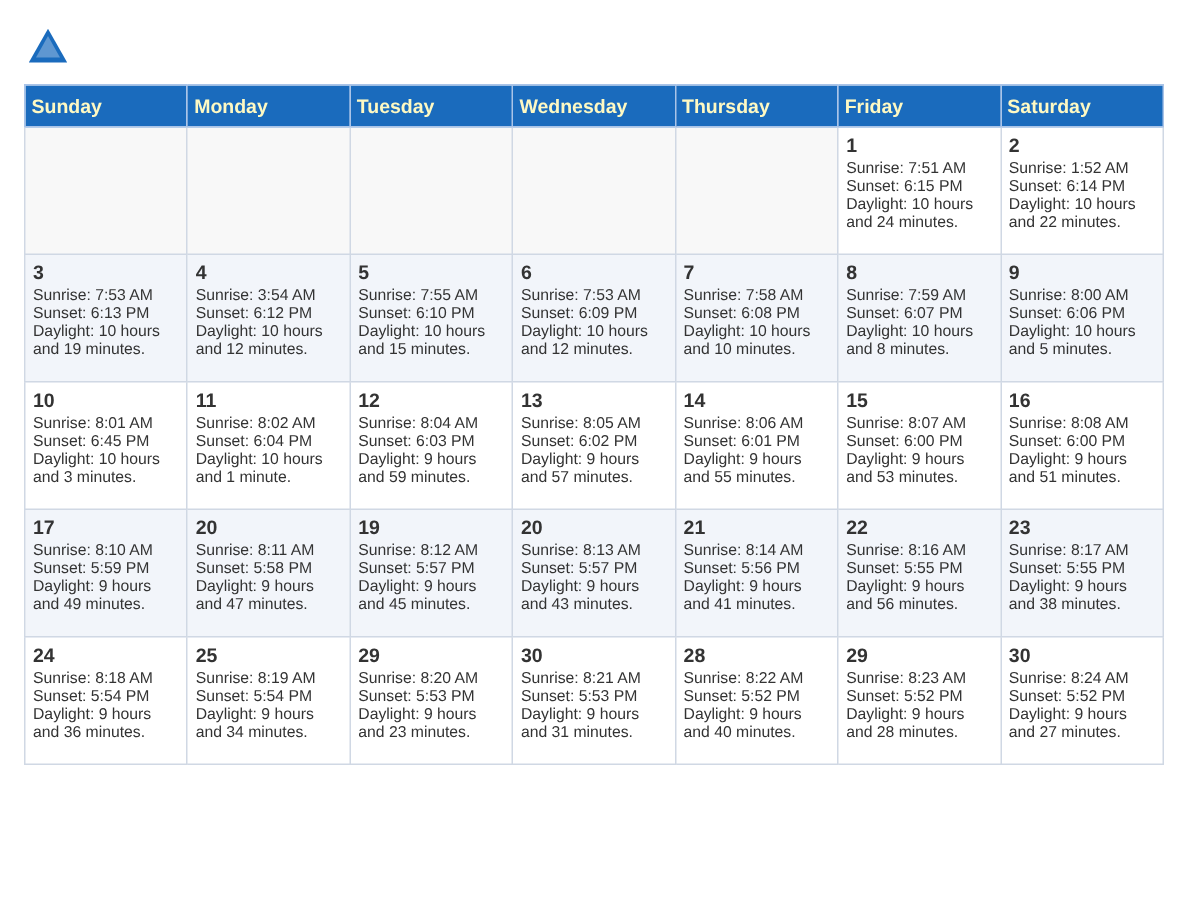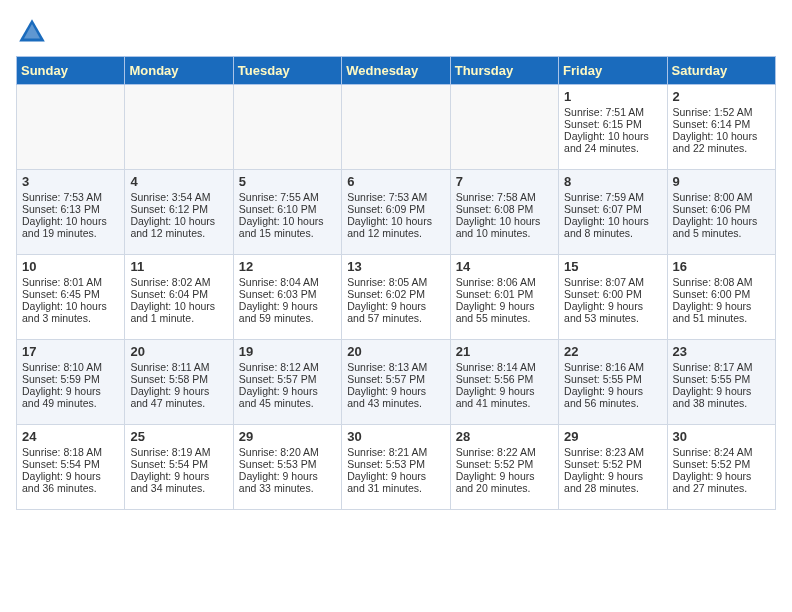--- a/index.html
+++ b/index.html
@@ -283,33 +283,33 @@
         <td>
           <span class="day-num">25</span>
           <div>Sunrise: 8:19 AM</div>
           <div>Sunset: 5:54 PM</div>
           <div>Daylight: 9 hours and 34 minutes.</div>
         </td>
         <td>
           <span class="day-num">29</span>
           <div>Sunrise: 8:20 AM</div>
           <div>Sunset: 5:53 PM</div>
-          <div>Daylight: 9 hours and 33 minutes.</div>
+          <div>Daylight: 9 hours and 23 minutes.</div>
         </td>
         <td>
           <span class="day-num">30</span>
           <div>Sunrise: 8:21 AM</div>
           <div>Sunset: 5:53 PM</div>
           <div>Daylight: 9 hours and 31 minutes.</div>
         </td>
         <td>
           <span class="day-num">28</span>
           <div>Sunrise: 8:22 AM</div>
           <div>Sunset: 5:52 PM</div>
-          <div>Daylight: 9 hours and 20 minutes.</div>
+          <div>Daylight: 9 hours and 40 minutes.</div>
         </td>
         <td>
           <span class="day-num">29</span>
           <div>Sunrise: 8:23 AM</div>
           <div>Sunset: 5:52 PM</div>
           <div>Daylight: 9 hours and 28 minutes.</div>
         </td>
         <td>
           <span class="day-num">30</span>
           <div>Sunrise: 8:24 AM</div>

